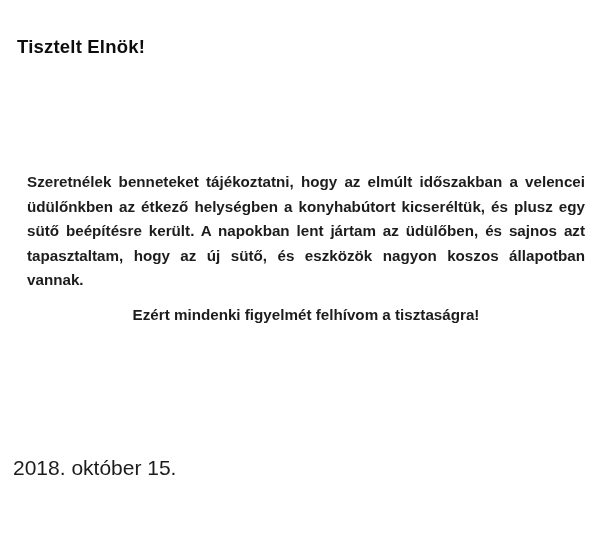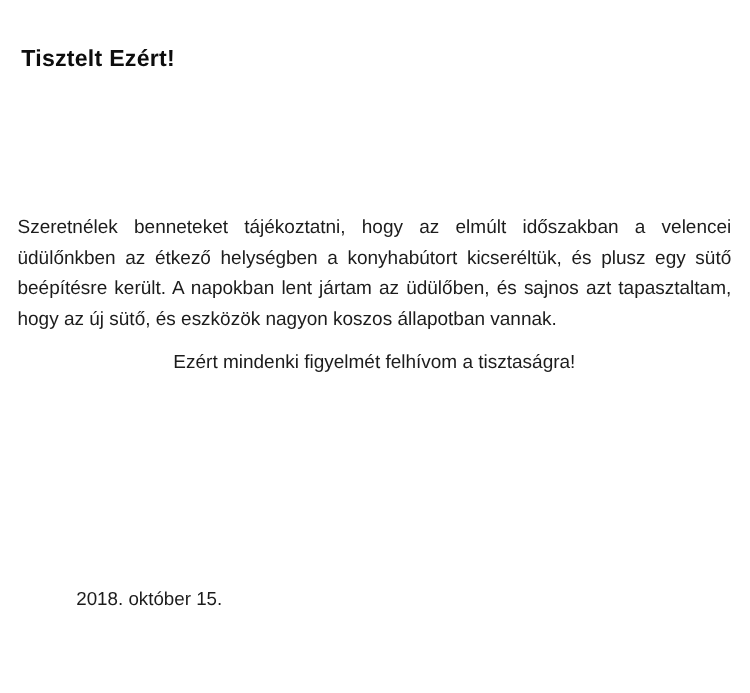--- a/index.html
+++ b/index.html
@@ -22,43 +22,43 @@
     left: 17px;
     top: 36px;
     margin: 0;
     font-size: 18.5px;
     font-weight: bold;
     color: #0d0d0d;
     letter-spacing: 0.2px;
   }
   .body-block {
     position: absolute;
-    left: 14px;
+    left: 27px;
     right: 15px;
     top: 170px;
+    font-weight: bold;
   }
   .para {
     margin: 0 0 10px 0;
     font-size: 15.2px;
     line-height: 24.5px;
     text-align: justify;
     color: #1c1c1c;
   }
   .para.last {
     margin-bottom: 0;
     text-align: center;
   }
   .footer-date {
     position: absolute;
     left: 13px;
-    top: 470px;
-    font-size: 15px;
+    top: 458px;
+    font-size: 21px;
     line-height: 19px;
     color: #1c1c1c;
-    margin-left: 48px;
   }
   .signature {
     position: absolute;
     right: 40px;
     top: 470px;
     text-align: center;
   }
   .signature .sig-name {
     display: block;
     font-size: 15px;
@@ -71,21 +71,21 @@
     line-height: 19px;
     margin-top: 11px;
     color: #1c1c1c;
   }
 </style>
 </head>
 <body>
 
 <div class="page">
 
-  <h1 class="salutation">Tisztelt Ezért!</h1>
+  <h1 class="salutation">Tisztelt Elnök!</h1>
 
   <div class="body-block">
     <p class="para">Szeretnélek benneteket tájékoztatni, hogy az elmúlt időszakban a velencei üdülőnkben az étkező helységben a konyhabútort kicseréltük, és plusz egy sütő beépítésre került. A napokban lent jártam az üdülőben, és sajnos azt tapasztaltam, hogy az új sütő, és eszközök nagyon koszos állapotban vannak.</p>
     <p class="para last">Ezért mindenki figyelmét felhívom a tisztaságra!</p>
   </div>
 
   <span class="footer-date">2018. október 15.</span>
 
 
 </div>

